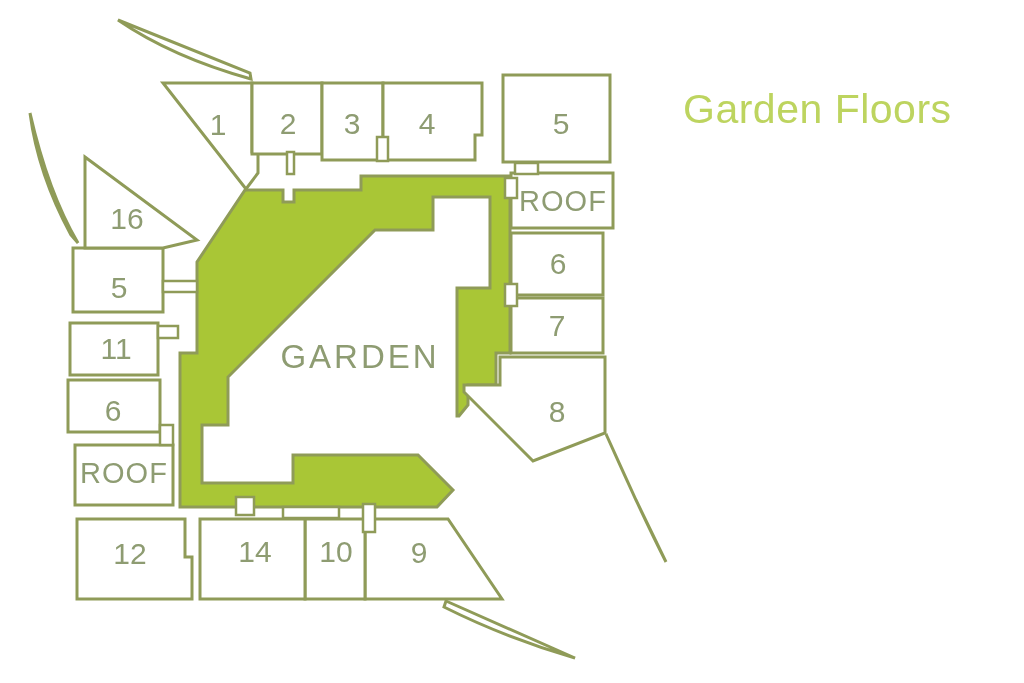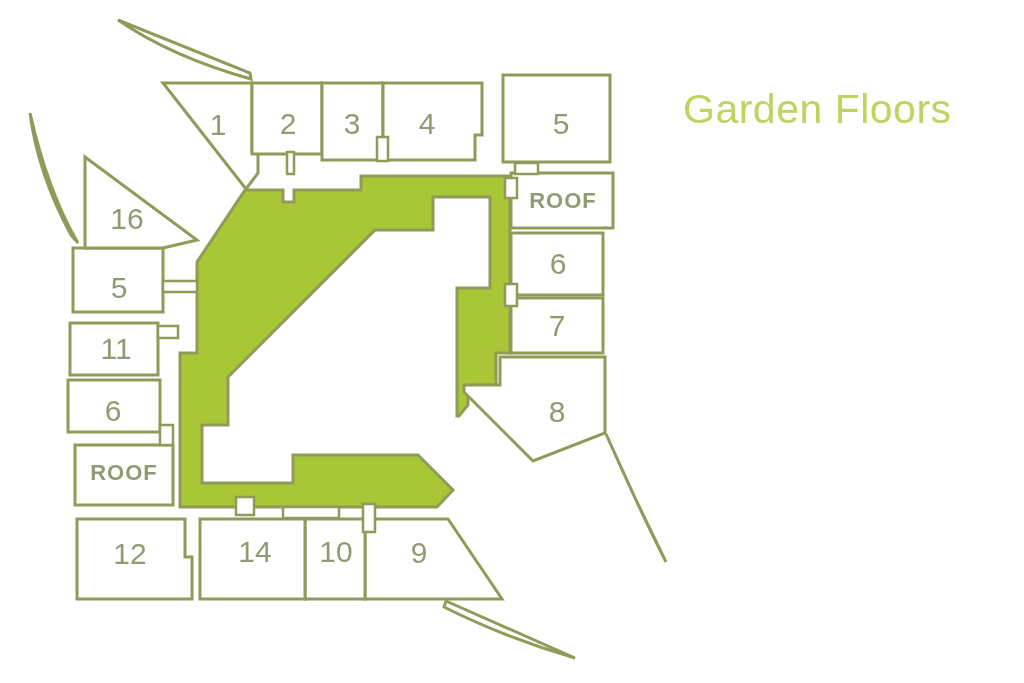--- a/index.html
+++ b/index.html
@@ -17,21 +17,21 @@
   }
   .stage svg{position:absolute;left:0;top:0;}
   .unit{fill:#ffffff;stroke:var(--outline);stroke-width:3;stroke-linejoin:miter;}
   .green{fill:var(--garden-fill);stroke:var(--outline);stroke-width:3;stroke-linejoin:miter;}
   .stub{fill:#ffffff;stroke:var(--outline);stroke-width:2.5;}
   .sail{fill:#ffffff;stroke:var(--outline);stroke-width:3;stroke-linejoin:miter;}
   .lbl{
     position:absolute;transform:translate(-50%,-50%);
     color:var(--plan-label);font-size:30px;line-height:1;white-space:nowrap;
   }
-  .lbl.roof{font-size:22px;letter-spacing:1px;font-weight:bold;}
+  .lbl.roof{font-size:29px;letter-spacing:1px;}
   .lbl.garden{font-size:33px;letter-spacing:3px;}
   .panel{position:absolute;left:683px;top:86px;}
   .panel-title{
     color:var(--panel-title);font-size:41px;line-height:46px;
     letter-spacing:0.5px;margin-bottom:12px;white-space:nowrap;
   }
   .panel-num{
     color:var(--panel-number);font-size:88px;line-height:89px;
     letter-spacing:-1px;white-space:nowrap;
   }
@@ -101,18 +101,19 @@
   <span class="lbl" style="left:336px;top:552px">10</span>
   <span class="lbl" style="left:255px;top:552px">14</span>
   <span class="lbl" style="left:130px;top:554px">12</span>
   <span class="lbl" style="left:113px;top:411px">6</span>
   <span class="lbl" style="left:116px;top:349px">11</span>
   <span class="lbl" style="left:119px;top:288px">5</span>
   <span class="lbl" style="left:127px;top:219px">16</span>
 
   <span class="lbl roof" style="left:563px;top:201px">ROOF</span>
   <span class="lbl roof" style="left:124px;top:473px">ROOF</span>
+  <span class="lbl garden" style="left:360px;top:356px">GARDEN</span>
 
   <div class="panel">
     <div class="panel-title">Garden Floors</div>
   </div>
 
 </div>
 
 </body></html>

